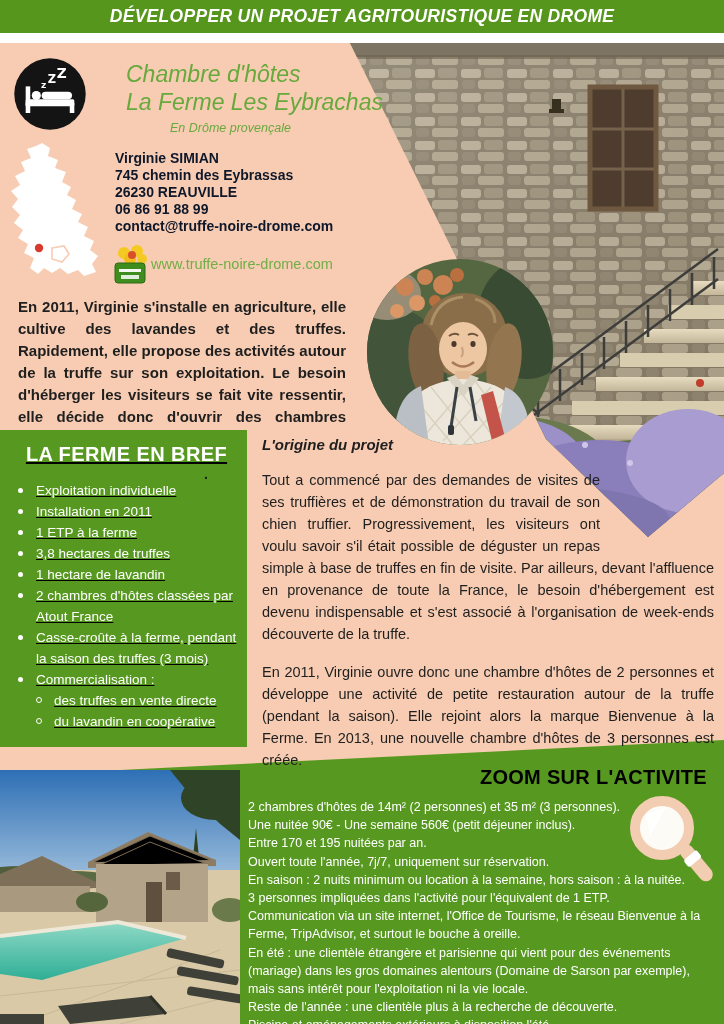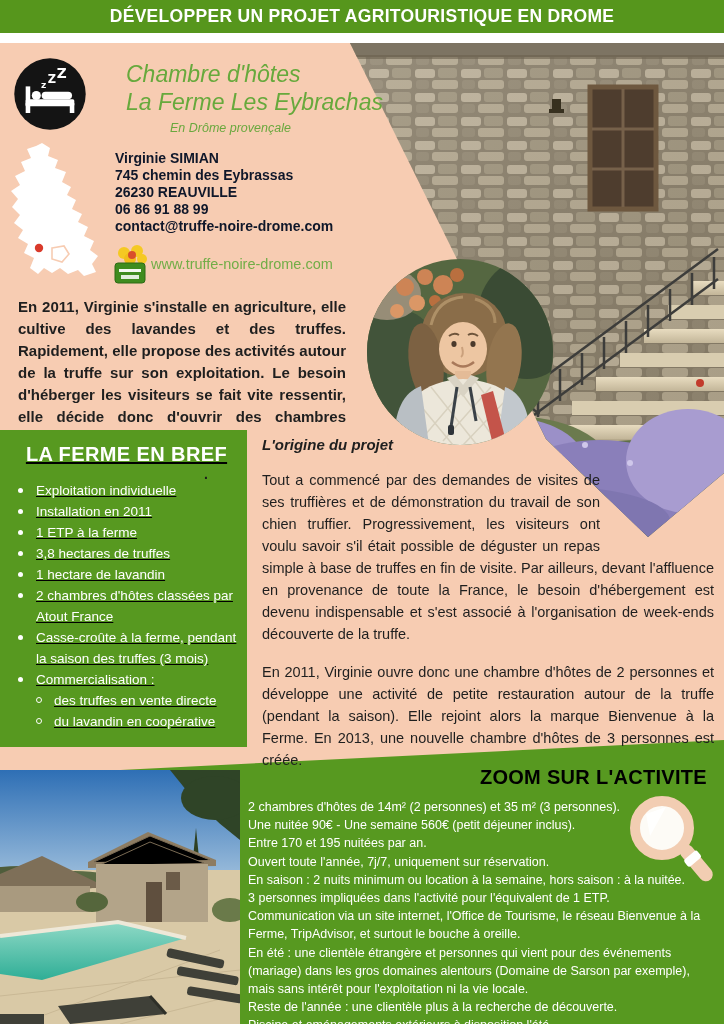--- a/index.html
+++ b/index.html
@@ -7,21 +7,21 @@
   .page {
     position:relative; width:724px; height:1024px; overflow:hidden;
     background:#f7ccb2; font-family:"Liberation Sans", sans-serif;
     margin:0 auto;
   }
   
   .topbar {
     position:absolute; left:0; top:0; width:724px; height:33px;
     background:#56961c; display:flex; align-items:center; justify-content:center;
   }
-  .topbar h1 { color:#fff; font-size:17.5px; font-weight:bold; letter-spacing:.3px; }
+  .topbar h1 { color:#fff; font-size:17.5px; font-weight:bold; letter-spacing:.3px;font-style:italic; }
   .white-strip { position:absolute; left:0; top:33px; width:724px; height:10px; background:#ffffff; }
 
   
   .house-photo {
     position:absolute; left:0; top:43px; width:724px; height:500px;
     clip-path:polygon(350px 0, 724px 0, 724px 430px, 648px 494px, 546px 396px);
   }
   .house-photo svg { width:100%; height:100%; display:block; }
   .portrait {
     position:absolute; left:367px; top:259px; width:186px; height:186px;
@@ -298,21 +298,21 @@
   <section class="zoom-section">
     <h2 class="zoom-title">ZOOM SUR L'ACTIVITE</h2>
     <div class="zoom-lines">
       <div>2 chambres d'hôtes de 14m² (2 personnes) et 35 m² (3 personnes).</div>
       <div>Une nuitée 90€ - Une semaine 560€ (petit déjeuner inclus).</div>
       <div>Entre 170 et 195 nuitées par an.</div>
       <div>Ouvert toute l'année, 7j/7,  uniquement sur réservation.</div>
       <div>En saison : 2 nuits minimum ou location à la semaine, hors saison : à la nuitée.</div>
       <div>3 personnes impliquées dans l'activité pour l'équivalent de 1 ETP.</div>
       <div>Communication via un site internet, l'Office de Tourisme, le réseau Bienvenue à la Ferme, TripAdvisor,  et surtout le bouche à oreille.</div>
-      <div>En été : une clientèle étrangère et personnes qui vient pour des événements (mariage) dans les gros domaines alentours (Domaine de Sarson par exemple), mais sans intérêt pour l'exploitation ni la vie locale.</div>
+      <div>En été : une clientèle étrangère et parisienne qui vient pour des événements (mariage) dans les gros domaines alentours (Domaine de Sarson par exemple), mais sans intérêt pour l'exploitation ni la vie locale.</div>
       <div>Reste de l'année : une clientèle plus à la recherche de découverte.</div>
       <div>Piscine et aménagements extérieurs à disposition l'été.</div>
     </div>
     <div class="magnifier">
       <svg viewBox="0 0 98 104">
         <circle cx="40" cy="36" r="27" fill="#fdfbf6" stroke="#f2cdb2" stroke-width="10"></circle>
         <path d="M24,22 L44,15 L28,44 Z" fill="#ffffff" opacity=".9"></path>
         <g transform="translate(60,54) rotate(-40)">
           <rect x="-7" y="0" width="14" height="44" rx="7" fill="#f2cdb2"></rect>
           <rect x="-8.5" y="12" width="17" height="9" rx="2.5" fill="#ffffff"></rect>

